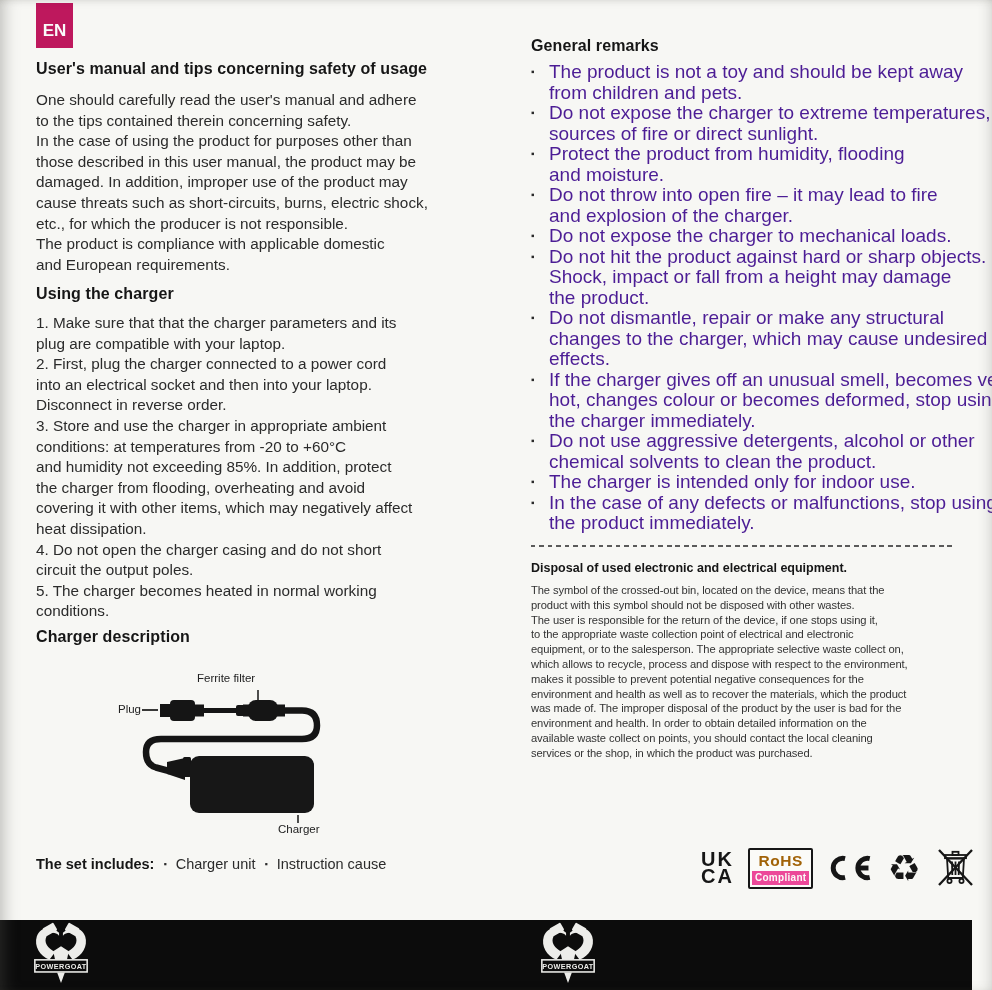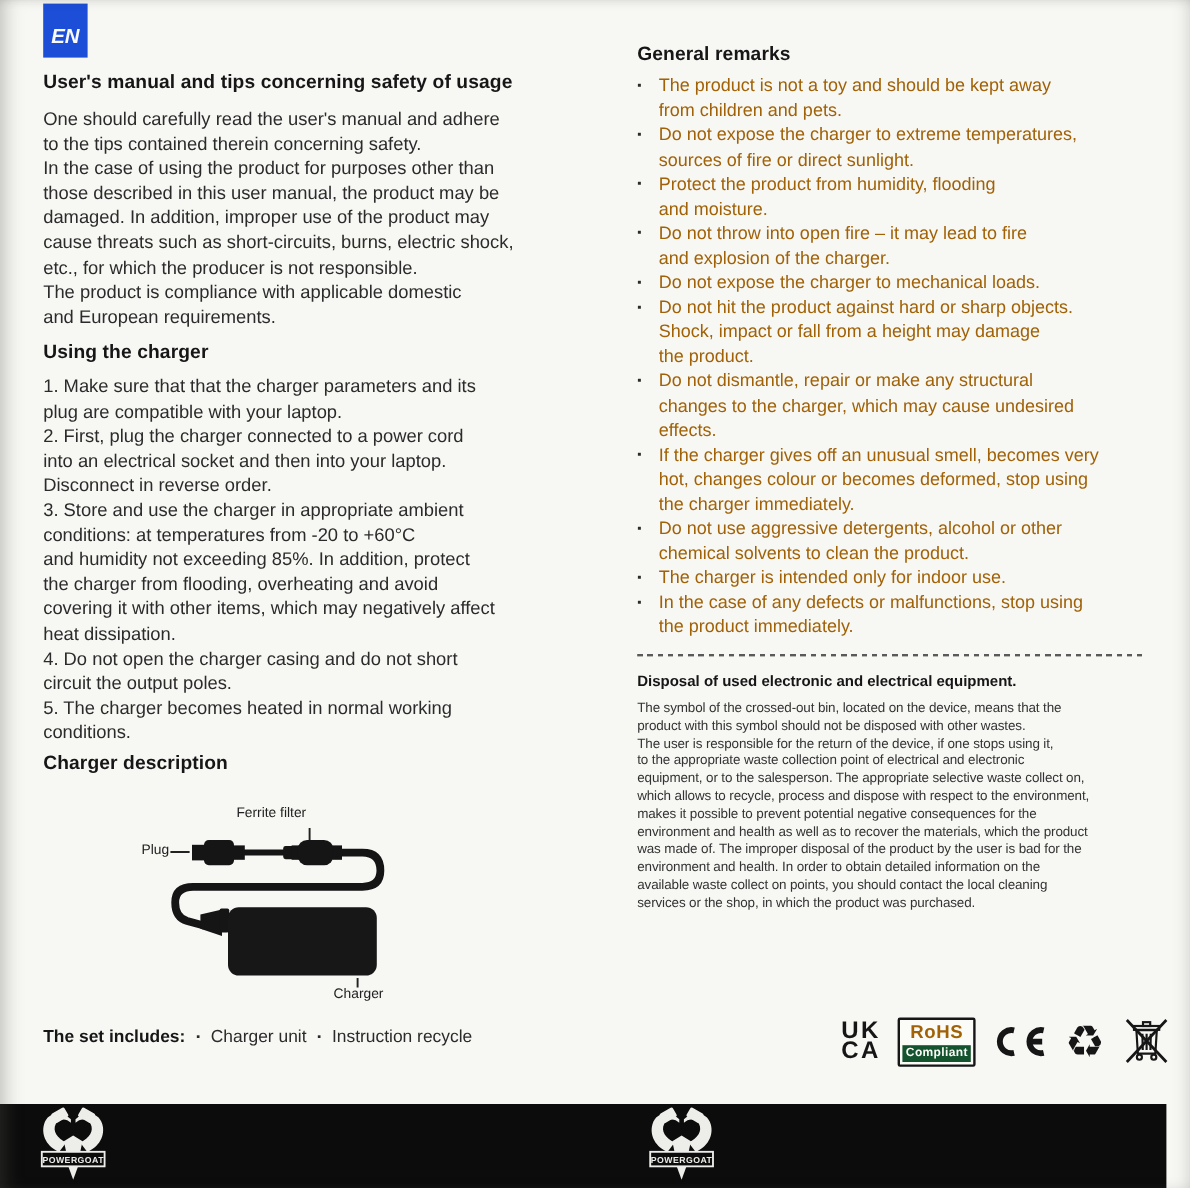--- a/index.html
+++ b/index.html
@@ -6,46 +6,46 @@
   body{width:992px;height:990px;position:relative;background:#f7f7f4;
        font-family:"Liberation Sans",sans-serif;color:#262626;overflow:hidden;}
   .page{position:absolute;inset:0;}
   .scan-edge{position:absolute;inset:0;pointer-events:none;z-index:30;
       box-shadow:inset 12px 0 16px -9px rgba(90,90,84,.38),
                  inset -9px 0 14px -9px rgba(90,90,84,.30),
                  inset 0 6px 10px -8px rgba(90,90,84,.18);}
   .abs{position:absolute;}
   .h1{font-size:16px;font-weight:700;color:#161616;letter-spacing:.1px;}
   .pre{white-space:pre;font-size:15.3px;line-height:20.6px;color:#2b2b2b;}
-  .en-badge{left:36px;top:3px;width:37px;height:45px;background:#1d4ed8;
+  .en-badge{left:36px;top:3px;width:37px;height:45px;background:#be185d;
       color:#fafafa;font-weight:700;font-size:17px;display:flex;
-      align-items:flex-end;justify-content:center;padding-bottom:7px;box-sizing:border-box;font-style:italic;}
+      align-items:flex-end;justify-content:center;padding-bottom:7px;box-sizing:border-box;}
   
   .bullets{left:531px;top:62px;width:450px;}
   .bullet-row{display:flex;}
   .bullet-mark{width:18px;flex:0 0 18px;font-size:10px;line-height:20.5px;color:#2b2b2b;}
-  .bullet-text{white-space:pre;font-size:15px;line-height:20.5px;color:#a16207;}
+  .bullet-text{white-space:pre;font-size:19px;line-height:20.5px;color:#4c1d95;}
   .dashed{left:531px;top:545px;width:421px;height:2px;
       background:repeating-linear-gradient(90deg,#5a5a5a 0 4.5px,transparent 4.5px 8.5px);}
   .small-h{font-size:12.5px;font-weight:700;color:#161616;text-align:right;}
   .small-pre{white-space:pre;font-size:11.2px;line-height:14.8px;letter-spacing:-.1px;color:#333;}
   
   .diagram{left:36px;top:668px;width:460px;height:178px;}
   .dlabel{position:absolute;font-size:11.5px;color:#222;}
   
   .set-line{left:36px;top:856px;font-size:14.5px;color:#2b2b2b;display:flex;align-items:center;gap:9px;}
   .set-line .bold{font-weight:700;color:#161616;}
   .set-line .sq{font-size:9px;}
   
   .marks{left:701px;top:843px;height:50px;display:flex;align-items:center;gap:14px;}
   .ukca{font-weight:800;font-size:20px;line-height:17px;letter-spacing:2px;color:#161616;text-align:left;}
   .rohs{border:2.5px solid #161616;border-radius:2px;padding:2px 2px;background:#fbfbf8;}
   .rohs-title{font-size:15.5px;font-weight:800;color:#a16207;text-align:center;
       letter-spacing:.5px;padding:0 4px 1px;}
-  .rohs-strip{background:#14532d;color:#fbfbf8;font-size:10px;font-weight:700;
+  .rohs-strip{background:#ec4899;color:#fbfbf8;font-size:10px;font-weight:700;
       text-align:center;padding:1px 3px 2px;letter-spacing:.3px;}
   .recycle{font-family:"DejaVu Sans",sans-serif;font-size:37px;color:#161616;line-height:1;}
   
   .footer-bar{left:0;top:920px;width:972px;height:70px;background:#0c0c0c;}
   .goat{position:absolute;top:2px;}
 </style>
 </head>
 <body>
 
 <div class="page">
@@ -112,21 +112,21 @@
 
       <rect x="154" y="88" width="124" height="57" rx="9" fill="#171717"></rect>
     </svg>
   </div>
 
   <div class="abs set-line">
     <span class="bold">The set includes:</span>
     <span class="sq">▪</span>
     <span>Charger unit</span>
     <span class="sq">▪</span>
-    <span>Instruction recycle</span>
+    <span>Instruction cause</span>
   </div>
 
   <div class="abs h1" style="left:531px;top:37px;">General remarks</div>
 
   <div class="abs bullets">
     <div class="bullet-row">
         <span class="bullet-mark">▪</span>
         <span class="bullet-text">The product is not a toy and should be kept away
 from children and pets.</span>
       </div>

